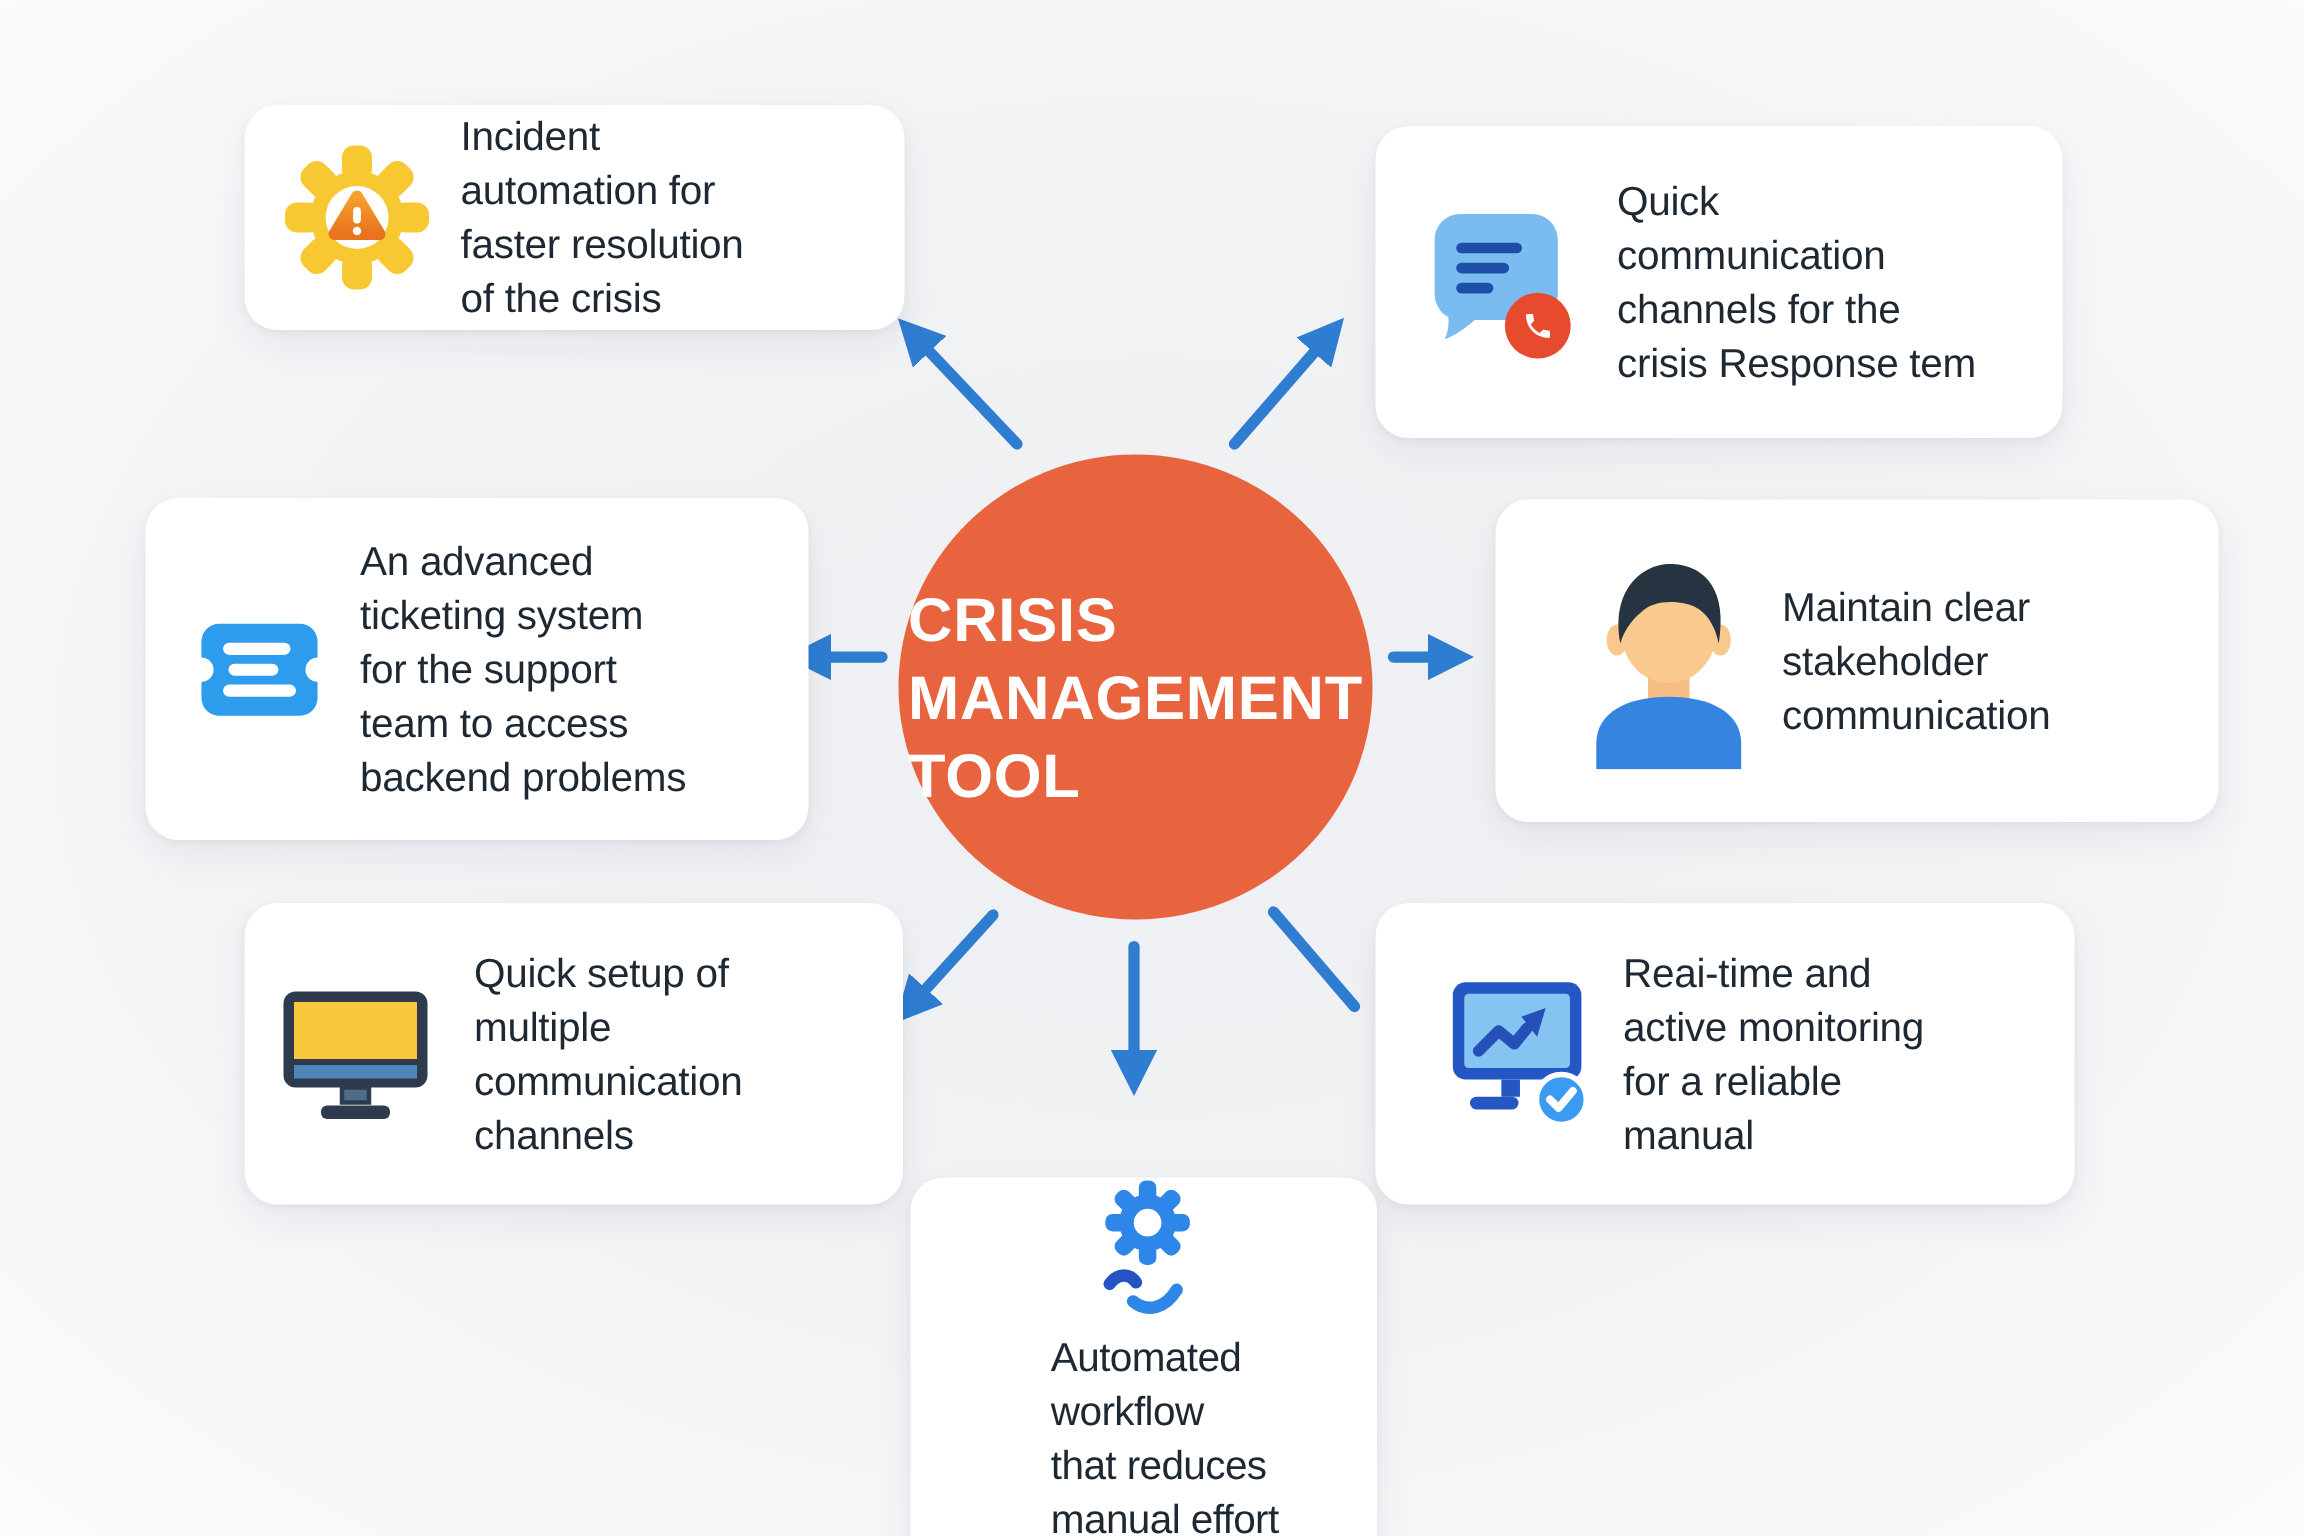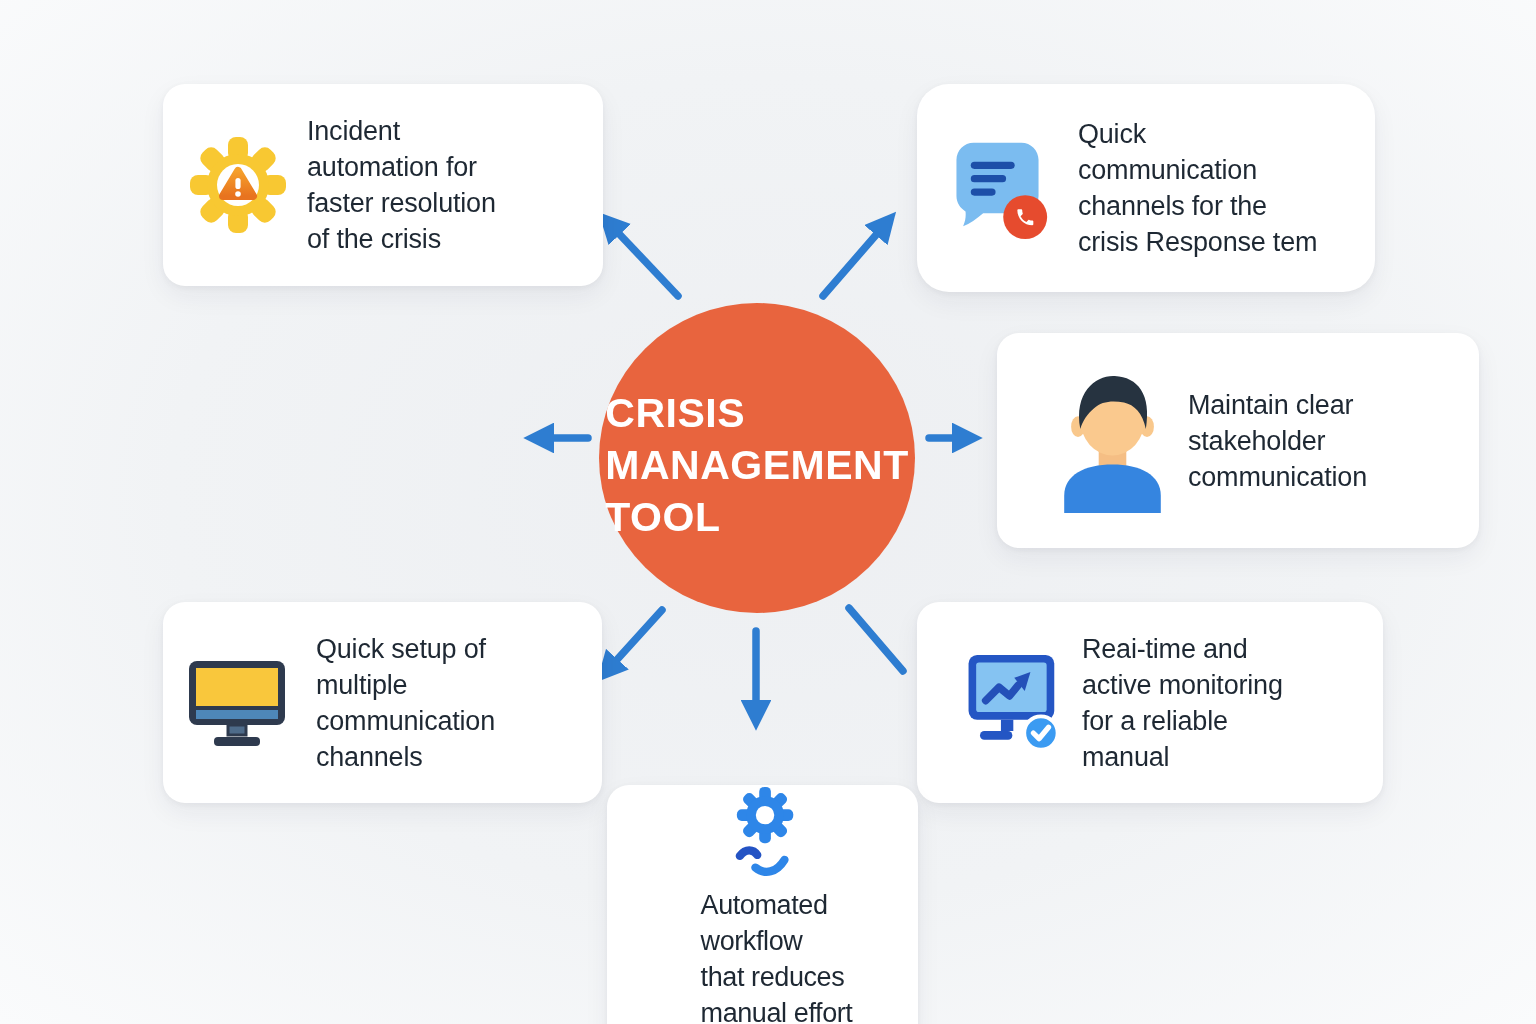--- a/index.html
+++ b/index.html
@@ -51,24 +51,24 @@
   }
   .card-icon { flex: 0 0 auto; display: block; line-height: 0; }
   .card-text {
     color: #1e2833;
     font-size: 27px;
     line-height: 36px;
     white-space: pre-line;
     letter-spacing: -0.2px;
   }
 
-  .card-incident        { left: 163px; top: 84px;  width: 415px; height: 202px; padding-left: 25px; }
+  .card-incident        { left: 163px; top: 70px;  width: 415px; height: 150px; padding-left: 25px; }
   .card-incident .card-icon { margin-right: 19px; }
 
-  .card-quickcomm       { left: 917px; top: 84px;  width: 430px; height: 208px; padding-left: 28px; border-radius: 32px; }
+  .card-quickcomm       { left: 917px; top: 84px;  width: 430px; height: 208px; padding-left: 28px; }
   .card-quickcomm .card-icon { margin-right: 28px; }
 
   .card-ticketing       { left: 97px;  top: 332px; width: 411px; height: 228px; padding-left: 31px; }
   .card-ticketing .card-icon { margin-right: 22px; }
 
   .card-stakeholder     { left: 997px; top: 333px; width: 424px; height: 215px; padding-left: 58px; }
   .card-stakeholder .card-icon { margin-right: 18px; }
 
   .card-multichannel    { left: 163px; top: 602px; width: 415px; height: 201px; padding-left: 24px; }
   .card-multichannel .card-icon { margin-right: 29px; }
@@ -150,20 +150,37 @@
           <path d="M6.62 10.79c1.44 2.83 3.76 5.14 6.59 6.59l2.2-2.2c.27-.27.67-.36 1.02-.24 1.12.37 2.33.57 3.57.57.55 0 1 .45 1 1V20c0 .55-.45 1-1 1-9.39 0-17-7.61-17-17 0-.55.45-1 1-1h3.5c.55 0 1 .45 1 1 0 1.25.2 2.45.57 3.57.11.35.03.74-.25 1.02l-2.2 2.2z" fill="#ffffff"></path>
         </g>
       </svg>
     </span>
     <span class="card-text">Quick
 communication
 channels for the
 crisis Response tem</span>
   </div>
 
+  <div class="card card-ticketing">
+    <span class="card-icon">
+      <svg viewBox="0 0 100 90" width="90" height="81">
+        <rect x="7" y="11" width="86" height="68" rx="13" fill="#2d9cec"></rect>
+        <circle cx="7" cy="45" r="9" fill="#ffffff"></circle>
+        <circle cx="93" cy="45" r="9" fill="#ffffff"></circle>
+        <rect x="23" y="25" width="50" height="9" rx="4.5" fill="#ffffff"></rect>
+        <rect x="27" y="40.5" width="37" height="9" rx="4.5" fill="#ffffff"></rect>
+        <rect x="23" y="56" width="54" height="9" rx="4.5" fill="#ffffff"></rect>
+      </svg>
+    </span>
+    <span class="card-text">An advanced
+ticketing system
+for the support
+team to access
+backend problems</span>
+  </div>
 
   <div class="card card-stakeholder">
     <span class="card-icon">
       <svg viewBox="0 0 100 125" width="115" height="144">
         <rect x="38" y="60" width="24" height="26" fill="#f5be84"></rect>
         <path d="M8 125 V110 C8 92 26 83 50 83 C74 83 92 92 92 110 V125 Z" fill="#3585e0"></path>
         <ellipse cx="20" cy="50" rx="6" ry="9" fill="#f9c88c"></ellipse>
         <ellipse cx="80" cy="50" rx="6" ry="9" fill="#f9c88c"></ellipse>
         <ellipse cx="50" cy="44" rx="28" ry="31" fill="#fac98e"></ellipse>
         <path d="M22 52 C16 20 36 5 52 6 C72 7 84 22 79 52 C76 38 69 31 60 29 C50 27 40 28 34 34 C28 39 24 45 22 52 Z" fill="#263340"></path>

